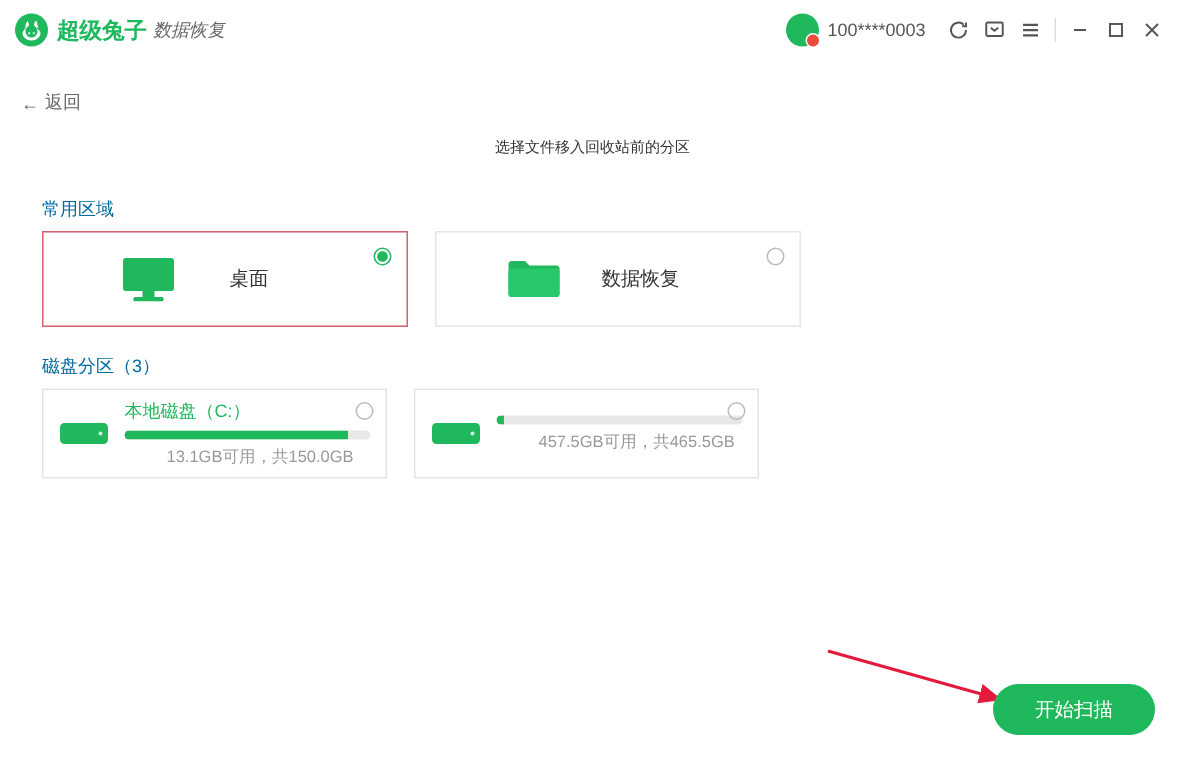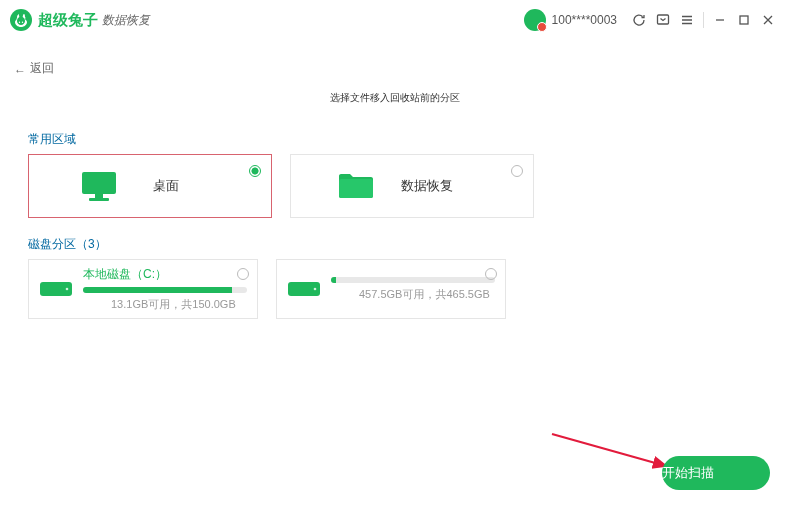--- a/index.html
+++ b/index.html
@@ -28,21 +28,21 @@
     .card .label { font-size: 13px; color: #333; }
     .drives-row { display: flex; padding: 0 28px; gap: 18px; }
     .drive { width: 230px; height: 60px; border: 1px solid #e5e5e5; display: flex; align-items: center; padding: 0 10px; position: relative; cursor: pointer; }
     .drive .radio { right: 8px; top: 8px; }
     .drive-icon { margin-right: 10px; }
     .drive-info { flex: 1; min-width: 0; }
     .drive-name { font-size: 12px; color: #1fb85c; margin-bottom: 4px; }
     .progress { width: 100%; height: 6px; background: #e8e8e8; border-radius: 3px; overflow: hidden; margin-bottom: 4px; }
     .progress-fill { height: 100%; background: #1fb85c; }
     .drive-stat { font-size: 11px; color: #999; margin-left: 28px; }
-    .scan-btn { position: absolute; right: 20px; bottom: 18px; width: 108px; height: 34px; background: #1fb85c; color: #fff; border-radius: 17px; display: flex; align-items: center; justify-content: flex-start; font-size: 13px; cursor: pointer; }
+    .scan-btn { position: absolute; right: 20px; bottom: 18px; width: 108px; height: 34px; background: #1fb85c; color: #fff; border-radius: 17px; display: flex; align-items: center; justify-content: center; font-size: 13px; cursor: pointer; }
     .arrow-annot { position: absolute; left: 548px; bottom: 32px; pointer-events: none; }
   </style>
 </head>
 <body>
 
 <div class="titlebar">
   <div class="logo-wrap">
     <div class="logo-icon">
       <svg width="16" height="16" viewBox="0 0 16 16">
           <path fill="#fff" d="M5 2c.8 0 1.2 1.5 1.3 3C5 6 4 7.3 4 9c0 2.2 1.8 4 4 4s4-1.8 4-4c0-1.7-1-3-2.3-4 .1-1.5.5-3 1.3-3 .6 0 1 1 1 3 0 .3 1 .8 1 2-1-1.5-1.2-1-1.3 0C13 8 14 9 14 10c0 2.8-2.7 5-6 5s-6-2.2-6-5c0-1 1-2 2.3-3C4.2 6 4 6.5 3 8c0-1.2 1-1.7 1-2 0-2 .4-3 1-3zM6.5 9.5a.7.7 0 100 1.4.7.7 0 000-1.4zm3 0a.7.7 0 100 1.4.7.7 0 000-1.4z"></path>

